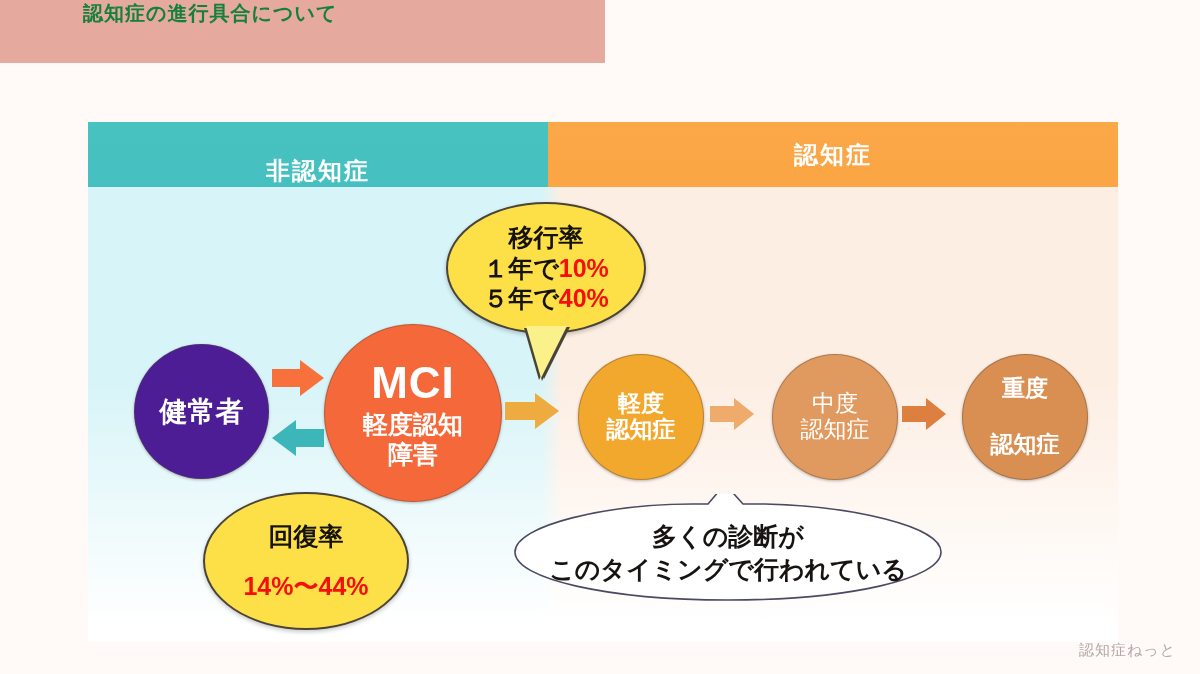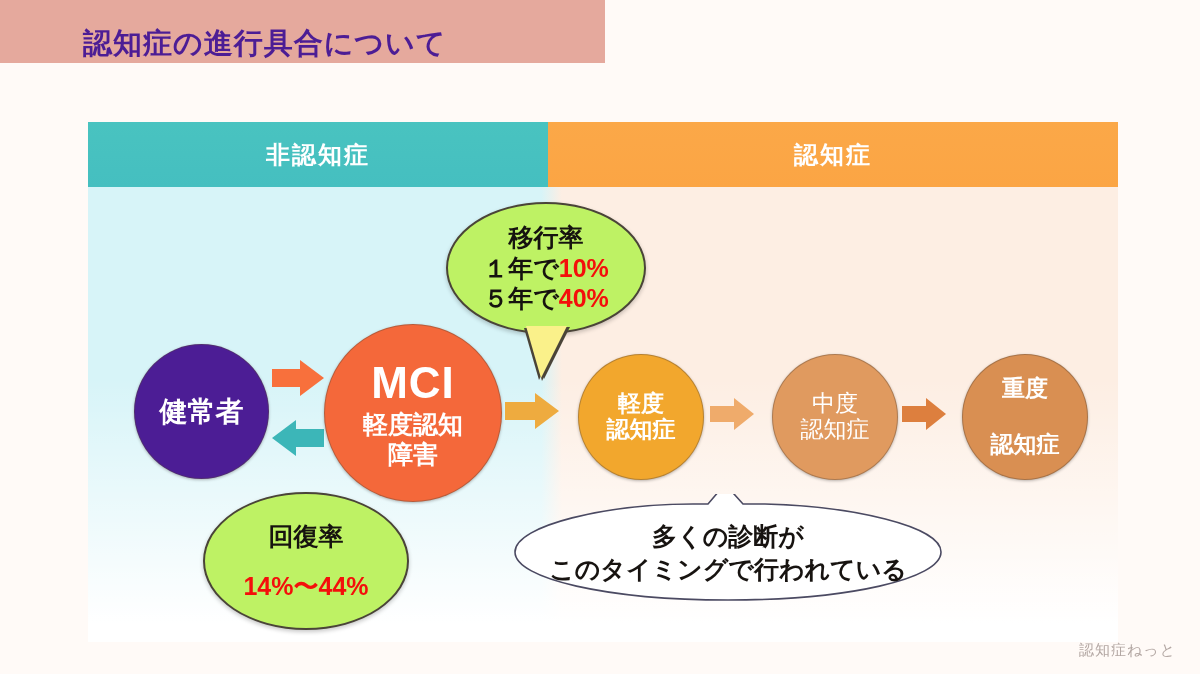--- a/index.html
+++ b/index.html
@@ -12,42 +12,42 @@
     position:relative;
   }
   #stage{position:absolute;left:0;top:0;width:1200px;height:674px;}
 
   
   .title-band{
     position:absolute;left:0;top:0;width:605px;height:63px;
     background:#e5a99d;
   }
   .title-text{
-    position:absolute;left:83px;top:24px;
-    font-size:29px;font-weight:bold;color:#4c1d95;
+    position:absolute;left:83px;top:0;
+    font-size:20px;font-weight:bold;color:#15803d;
     letter-spacing:1px;white-space:nowrap;
   }
 
   
   .panel{
     position:absolute;left:88px;top:122px;width:1030px;height:520px;
   }
   .panel-bg{
     position:absolute;left:0;top:65px;width:100%;height:455px;
     background:
       linear-gradient(to bottom, rgba(255,255,255,0) 42%, rgba(255,255,255,1) 96%),
       linear-gradient(to right, #d7f4f8 0%, #d7f4f8 44%, #fdeee3 46%, #fdeee3 100%);
   }
   .band{
     position:absolute;top:0;height:65px;
     color:#ffffff;font-size:24px;font-weight:bold;
     display:flex;align-items:center;justify-content:center;
     letter-spacing:2px;
   }
-  .band-left{left:0;width:460px;background:linear-gradient(180deg,#49c3c0,#45bfc0);}
+  .band-left{left:0;width:460px;background:linear-gradient(180deg,#49c3c0,#45bfc0);align-items:flex-end;}
   .band-right{left:460px;width:570px;background:linear-gradient(180deg,#fba848,#fba544);}
 
   
   .circle{
     position:absolute;border-radius:50%;
     display:flex;flex-direction:column;align-items:center;justify-content:center;
     color:#fff;text-align:center;line-height:1.12;
     box-shadow:0 1px 3px rgba(0,0,0,.28);
     border:1px solid rgba(90,70,55,.38);
   }
@@ -66,21 +66,21 @@
   
   .arrow{position:absolute;}
   #a-fwd{left:182px;top:236px;}
   #a-back{left:182px;top:296px;}
   #a-mci-mild{left:415px;top:268px;}
   #a-mild-mod{left:620px;top:274px;}
   #a-mod-sev{left:812px;top:274px;}
 
   
   .bubble{
-    position:absolute;background:#bef264;
+    position:absolute;background:#fde047;
     border:2px solid #4a4438;border-radius:50%;
     display:flex;flex-direction:column;align-items:center;justify-content:center;
     text-align:center;color:#16130f;font-weight:bold;line-height:1.22;
     box-shadow:0 2px 4px rgba(0,0,0,.22);
   }
   #b-transition{left:358px;top:80px;width:196px;height:128px;font-size:25px;z-index:6;}
   #b-transition .tail{
     position:absolute;left:78px;bottom:-46px;width:0;height:0;
     border-left:15px solid transparent;border-right:26px solid transparent;
     border-top:52px solid #faf18a;

